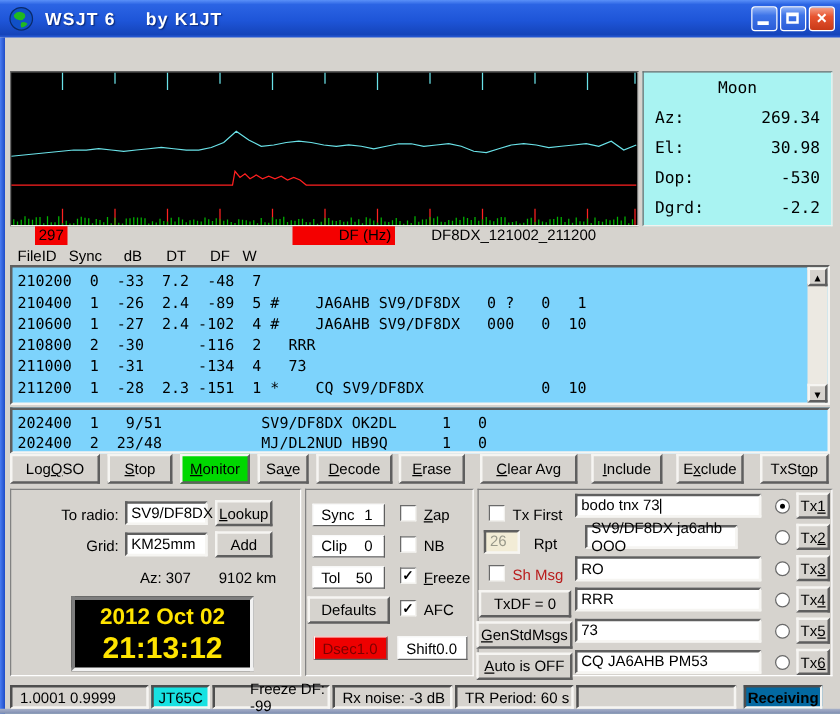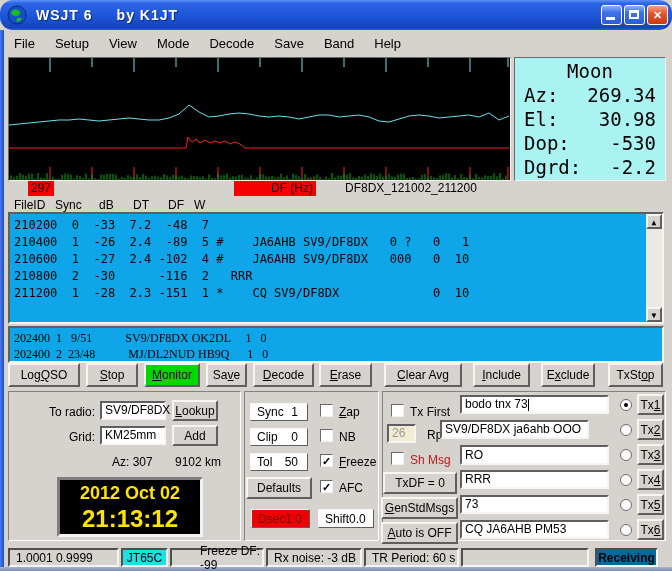--- a/index.html
+++ b/index.html
@@ -1,21 +1,21 @@
 <!DOCTYPE html>
 <html><head>
 <meta charset="utf-8">
 <style>
   html,body{margin:0;padding:0;background:#3a6ea5;}
   .win{position:relative;width:672px;height:571px;background:#d6d3ce;
        font-family:"Liberation Sans",sans-serif;overflow:hidden;color:#000;}
   
   .titlebar{position:absolute;left:0;top:0;width:672px;height:30px;
     background:linear-gradient(180deg,#5a90f8 0%,#2b64e4 12%,#1e55d8 55%,#1544ba 92%,#2a5cd8 100%);
-    display:flex;align-items:center;border-radius:13px;}
+    display:flex;align-items:center;}
   .appicon{margin-left:7px;width:20px;height:20px;}
   .title{color:#fff;font-weight:bold;font-size:14px;margin-left:9px;text-shadow:1px 1px 1px #0a2a7a;letter-spacing:1px;}
   .subtitle{color:#fff;font-weight:bold;font-size:14px;margin-left:24px;text-shadow:1px 1px 1px #0a2a7a;letter-spacing:1px;}
   .winbtn{position:absolute;top:5px;width:21px;height:20px;border-radius:3px;border:1px solid #fff;
     color:#fff;font-size:11px;font-weight:bold;text-align:center;line-height:18px;box-sizing:border-box;}
   .winbtn.minmax{background:linear-gradient(180deg,#8cb0f8 0%,#3e74e8 35%,#2a5cd8 100%);}
   .winbtn.close{background:linear-gradient(180deg,#f4a088 0%,#e85430 40%,#c83a18 100%);}
   .glyph-min{position:absolute;left:4px;bottom:4px;width:9px;height:3px;background:#fff;}
   .glyph-max{position:absolute;left:4px;top:4px;width:10px;height:9px;border:2px solid #fff;border-top-width:3px;box-sizing:border-box;}
   
@@ -27,31 +27,31 @@
   .strip-bottom{position:absolute;left:0;top:567px;width:672px;height:4px;
     background:linear-gradient(180deg,#a8b2ca,#7e8cb0);}
   
   .sunken2{border:2px solid;border-color:#5f5f5f #f6f5f2 #f6f5f2 #5f5f5f;box-sizing:border-box;}
   .raised2{border:2px solid;border-color:#f6f5f2 #5f5f5f #5f5f5f #f6f5f2;box-sizing:border-box;}
   .sunken1{border:1px solid;border-color:#6a6a6a #f2f1ee #f2f1ee #6a6a6a;box-sizing:border-box;}
   .raised1{border:1px solid;border-color:#f8f8f8 #5f5f5f #5f5f5f #f8f8f8;box-sizing:border-box;}
   
   .graph{position:absolute;left:8px;top:57px;width:503px;height:124px;background:#000;}
   .moon{position:absolute;left:514px;top:57px;width:152px;height:124px;background:#a9f3f2;
-    font-family:"DejaVu Sans Mono",monospace;font-size:19px;}
+    font-family:"DejaVu Sans Mono",monospace;font-size:13px;}
   .moon-inner{padding:1px 9px;}
   .moon-title{text-align:center;line-height:24px;}
   .moon-row{display:flex;justify-content:space-between;line-height:24px;}
   .redlabel{position:absolute;background:#f40000;color:#000;font-size:12px;height:15px;line-height:15px;padding:0 3px;}
   .freefile{position:absolute;font-size:12px;height:15px;line-height:15px;}
   
   .colhdr{position:absolute;font-size:12px;top:198px;}
-  .ta{position:absolute;left:8px;background:#0ea5e9;font-family:"DejaVu Sans Mono",monospace;font-size:12px;}
+  .ta{position:absolute;left:8px;background:#7dd3fc;font-family:"DejaVu Sans Mono",monospace;font-size:12px;}
   .ta1{top:212px;width:656px;height:112px;}
-  .ta2{top:326px;width:656px;height:37px;font-family:Liberation Serif, serif;}
+  .ta2{top:326px;width:656px;height:37px;}
   .tarow{white-space:pre;line-height:17px;padding-left:4px;}
   .ta1 .tarow:first-child{padding-top:3px;}
   .ta2 .tarow{line-height:16px;}
   .ta2 .tarow:first-child{padding-top:2px;}
   .sb{position:absolute;right:0;top:0;bottom:0;width:16px;background:#ece9e2;}
   .sb-btn{position:absolute;left:0;width:16px;height:15px;background:#d6d3ce;font-size:8px;
     text-align:center;line-height:14px;color:#000;}
   .sb-btn.up{top:0;}
   .sb-btn.down{bottom:0;}
   
@@ -105,30 +105,20 @@
     <span class="subtitle">by K1JT</span>
     <div class="winbtn minmax" style="left:601px;">
         <span class="glyph-min"></span>
       </div>
     <div class="winbtn minmax" style="left:624px;">
         <span class="glyph-max"></span>
       </div>
     <div class="winbtn close" style="left:647px;">✕</div>
   </div>
 
-  <div class="menubar">
-    <span class="menuitem">File</span>
-    <span class="menuitem">Setup</span>
-    <span class="menuitem">View</span>
-    <span class="menuitem">Mode</span>
-    <span class="menuitem">Decode</span>
-    <span class="menuitem">Save</span>
-    <span class="menuitem">Band</span>
-    <span class="menuitem">Help</span>
-  </div>
 
   <div class="strip-left"></div>
   <div class="strip-bottom"></div>
 
   <div class="graph sunken1">
     <svg width="501" height="122" viewBox="0 0 501 122">
         <line x1="41" y1="0" x2="41" y2="14" stroke="#6ae2e8"></line>
         <line x1="41" y1="109" x2="41" y2="122" stroke="#ff2020"></line>
         <line x1="83" y1="0" x2="83" y2="9" stroke="#6ae2e8"></line>
         <line x1="83" y1="109" x2="83" y2="122" stroke="#ff2020"></line>
@@ -354,20 +344,21 @@
   <span class="colhdr" style="left:99px;">dB</span>
   <span class="colhdr" style="left:133px;">DT</span>
   <span class="colhdr" style="left:168px;">DF</span>
   <span class="colhdr" style="left:194px;">W</span>
 
   <div class="ta ta1 sunken2">
     <div class="tarow">210200  0  -33  7.2  -48  7</div>
     <div class="tarow">210400  1  -26  2.4  -89  5 #    JA6AHB SV9/DF8DX   0 ?   0   1</div>
     <div class="tarow">210600  1  -27  2.4 -102  4 #    JA6AHB SV9/DF8DX   000   0  10</div>
     <div class="tarow">210800  2  -30      -116  2   RRR</div>
+    <div class="tarow">211000  1  -31      -134  4   73</div>
     <div class="tarow">211200  1  -28  2.3 -151  1 *    CQ SV9/DF8DX             0  10</div>
     <div class="sb">
       <div class="sb-btn up raised2">▲</div>
       <div class="sb-btn down raised2">▼</div>
     </div>
   </div>
 
   <div class="ta ta2 sunken2">
     <div class="tarow">202400  1   9/51           SV9/DF8DX OK2DL     1   0</div>
     <div class="tarow">202400  2  23/48           MJ/DL2NUD HB9Q      1   0</div>
@@ -440,21 +431,21 @@
   <div class="cb sunken1" style="left:391px;top:452px;" data-check="✓"></div>
   <span class="lbl gray" style="left:410px;top:453px;">Sh Msg</span>
   <div class="btn raised2" style="left:383px;top:472px;width:74px;height:22px;">TxDF = 0</div>
   <div class="btn raised2" style="left:381px;top:497px;width:77px;height:22px;"><u>G</u>enStdMsgs</div>
   <div class="btn raised2" style="left:381px;top:522px;width:77px;height:22px;"><u>A</u>uto is OFF</div>
 
   <div class="input sunken2" style="left:460px;top:395px;width:149px;height:19px;">
     <span>bodo tnx 73</span>
       <span class="caret"></span>
   </div>
-  <div class="input sunken2" style="left:440px;top:420px;width:149px;height:19px;">SV9/DF8DX ja6ahb OOO</div>
+  <div class="input sunken2" style="left:468px;top:420px;width:122px;height:19px;">SV9/DF8DX ja6ahb OOO</div>
   <div class="input sunken2" style="left:460px;top:445px;width:149px;height:20px;">RO</div>
   <div class="input sunken2" style="left:460px;top:470px;width:149px;height:19px;">RRR</div>
   <div class="input sunken2" style="left:460px;top:495px;width:149px;height:19px;">73</div>
   <div class="input sunken2" style="left:460px;top:520px;width:149px;height:19px;">CQ JA6AHB PM53</div>
 
   <div class="rad selected" style="left:620px;top:399px;"></div>
   <div class="rad" style="left:620px;top:424px;"></div>
   <div class="rad" style="left:620px;top:449px;"></div>
   <div class="rad" style="left:620px;top:474px;"></div>
   <div class="rad" style="left:620px;top:499px;"></div>

